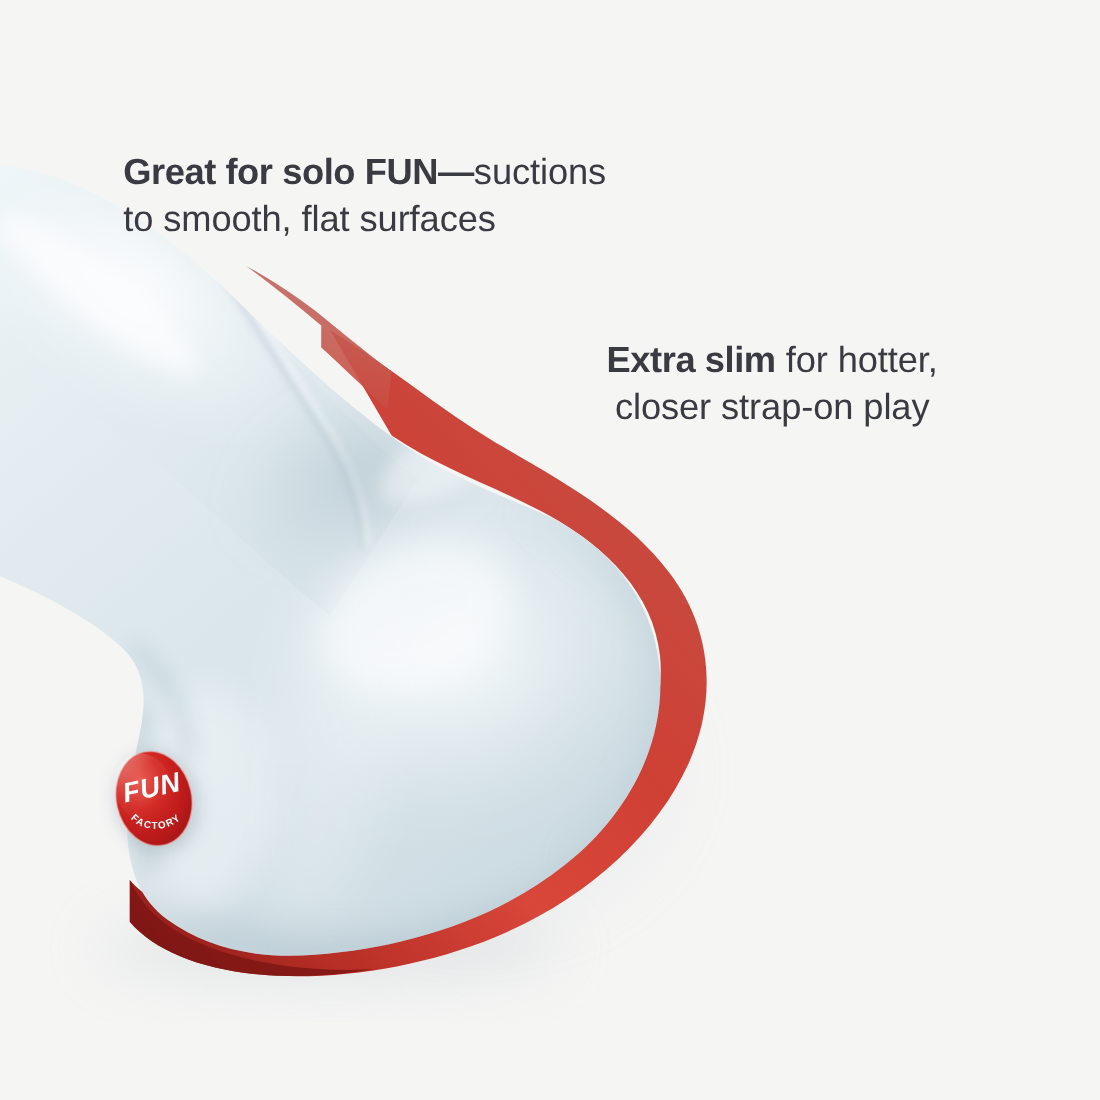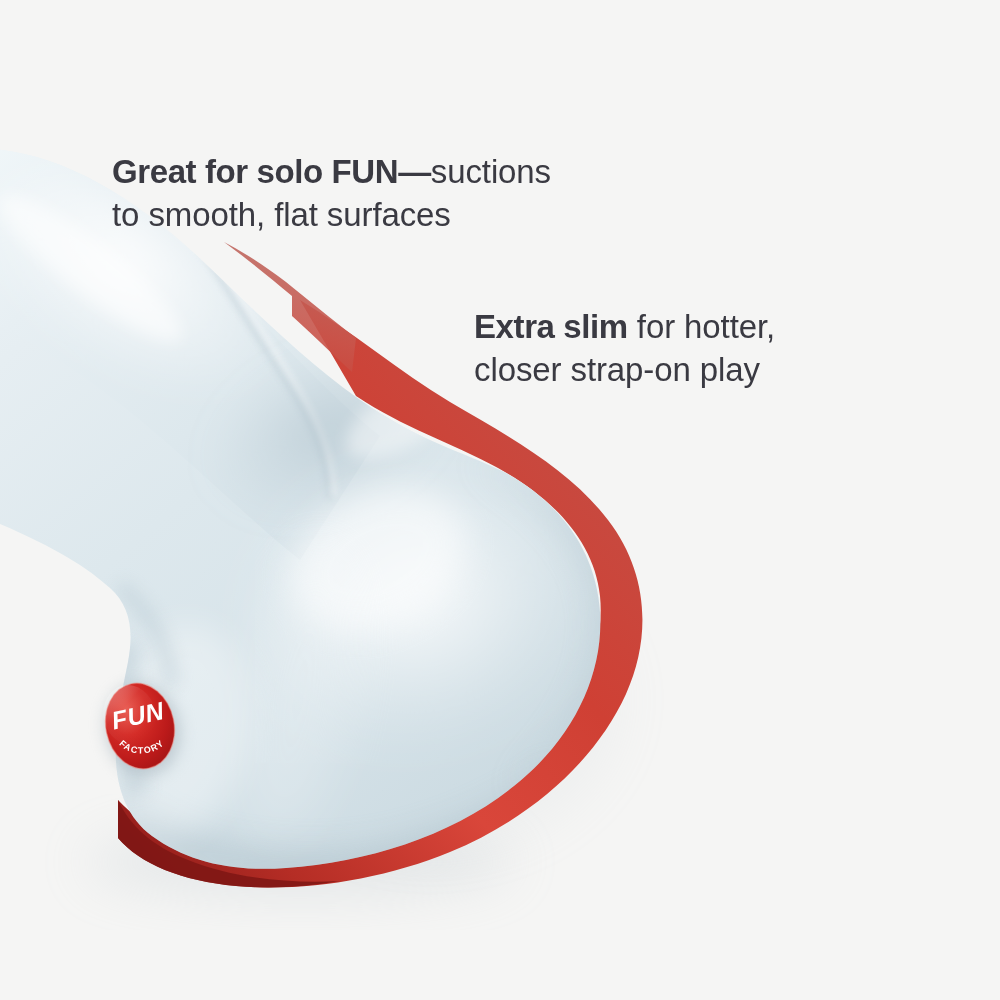--- a/index.html
+++ b/index.html
@@ -34,22 +34,22 @@
     line-height: 1.30;
     letter-spacing: -0.1px;
     white-space: pre-line;
   }
   .caption .lead {
     font-weight: 700;
     letter-spacing: -0.4px;
   }
   .caption .rest { font-weight: 400; }
 
-  #caption-solo-fun   { left: 112px; top: 108px;  width: 560px; }
-  #caption-extra-slim { left: 474px; top: 263px; width: 420px; }
+  #caption-solo-fun   { left: 112px; top: 92px;  width: 560px; }
+  #caption-extra-slim { left: 492px; top: 263px; width: 420px; text-align: center; }
   #caption-red-base   { left: 373px; top: 784px; width: 560px; }
 </style>
 </head>
 <body>
 
 <div id="stage">
 
   <div id="product-photo">
     <svg viewBox="0 0 1000 1000" xmlns="http://www.w3.org/2000/svg" aria-hidden="true">
       <defs>

